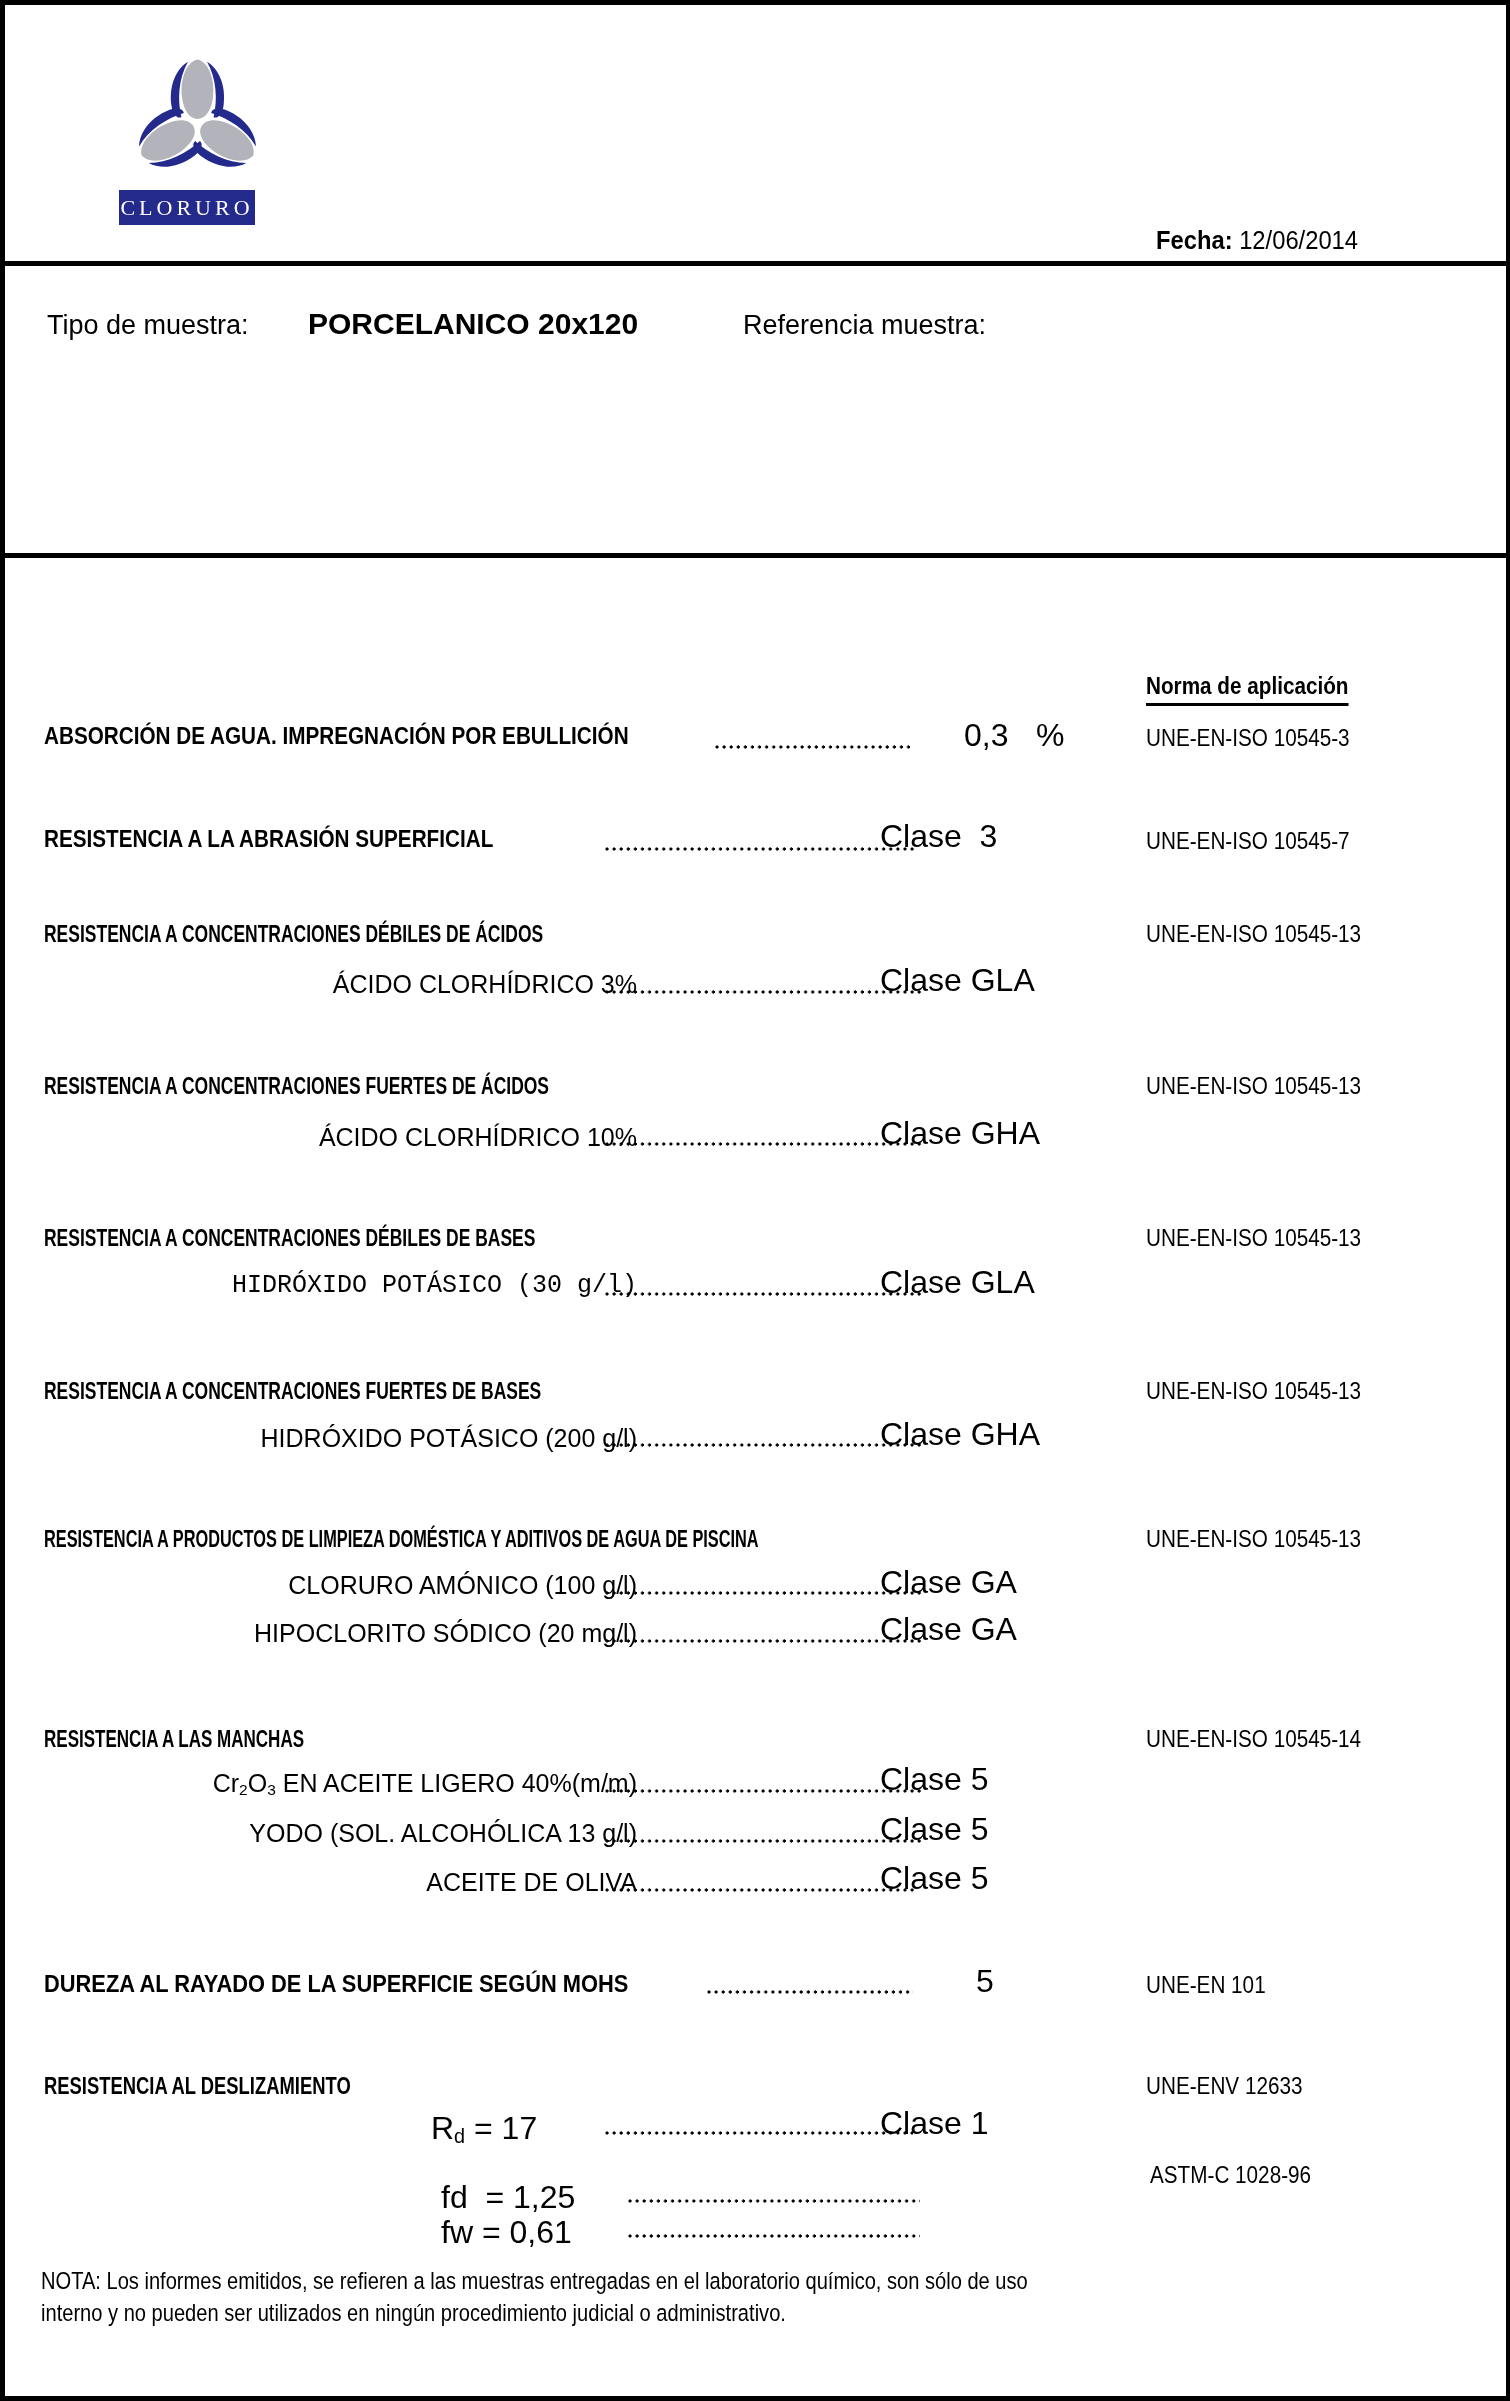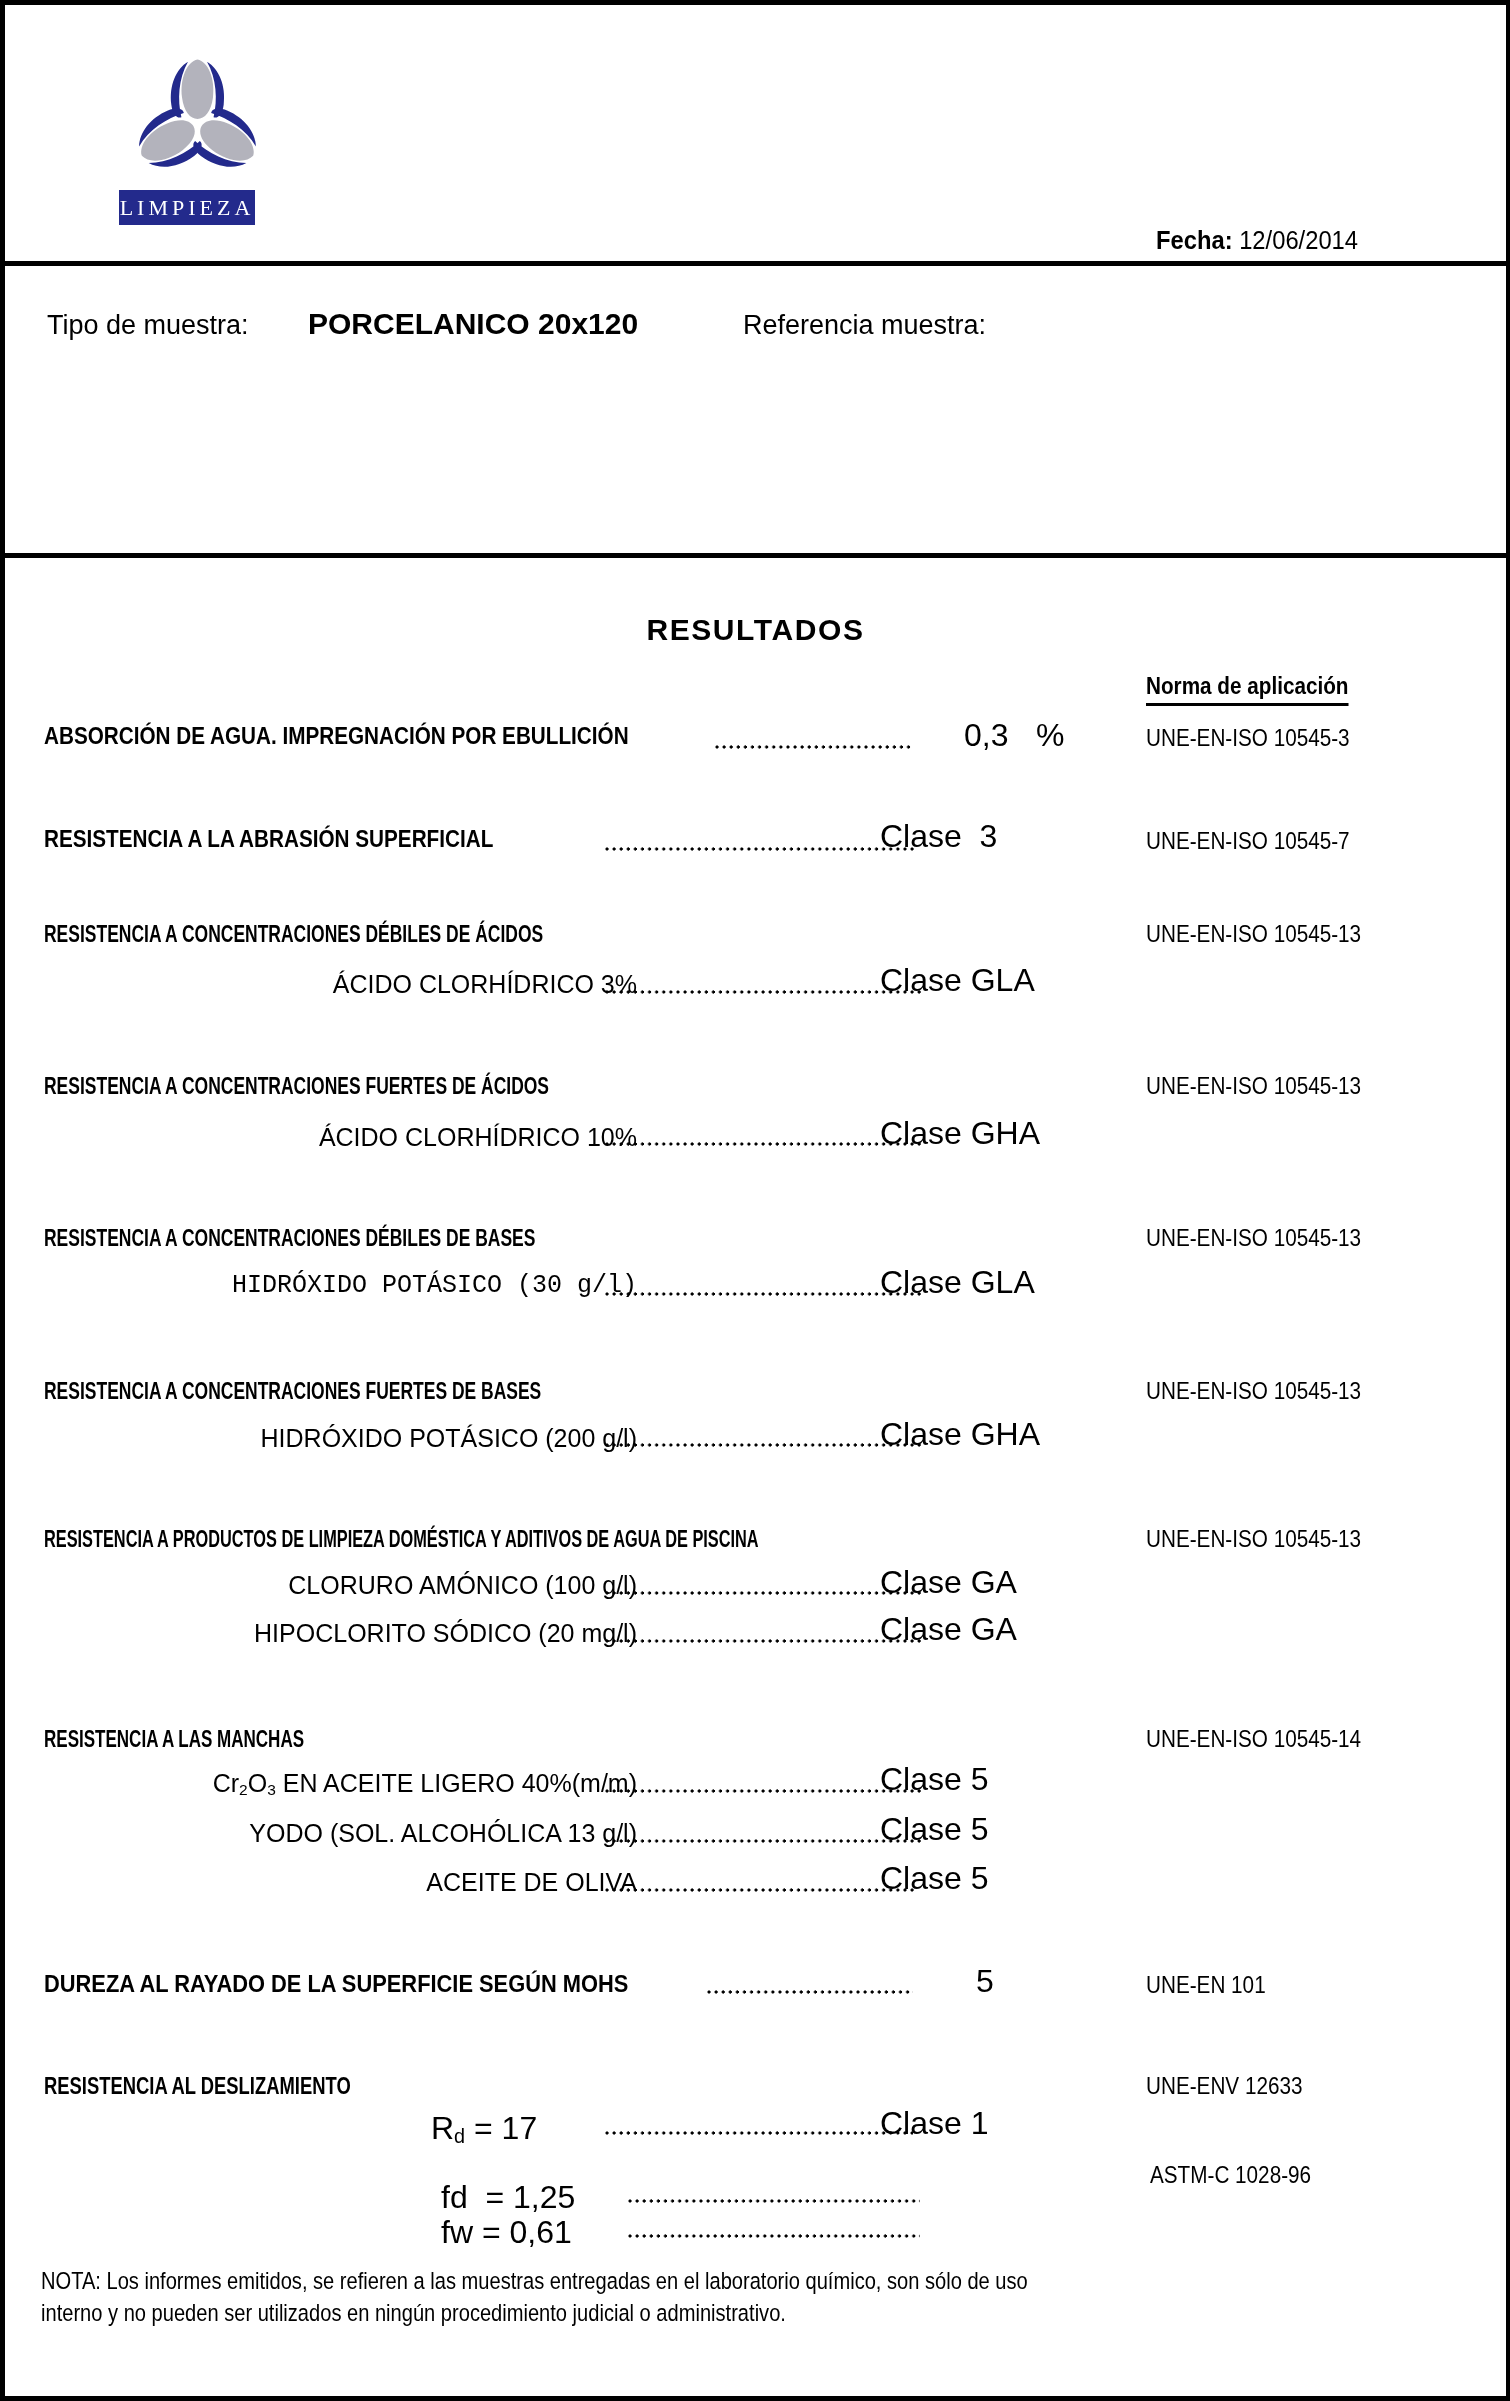--- a/index.html
+++ b/index.html
@@ -56,34 +56,33 @@
         <path d="M42,10 C32,16 26,30 28,46 C29,54 33,58 36.5,56.5 C33,42 34,24 42,10 Z" fill="#232a8c"></path>
         <path d="M58,10 C68,16 74,30 72,46 C71,54 67,58 63.5,56.5 C67,42 66,24 58,10 Z" fill="#232a8c"></path>
       </g>
       <g transform="rotate(240 50 62)">
         <path d="M50,8 C59,10 65,24 63,40 C61.5,52 56,58 50,58 C44,58 38.5,52 37,40 C35,24 41,10 50,8 Z" fill="#b3b3bc"></path>
         <path d="M42,10 C32,16 26,30 28,46 C29,54 33,58 36.5,56.5 C33,42 34,24 42,10 Z" fill="#232a8c"></path>
         <path d="M58,10 C68,16 74,30 72,46 C71,54 67,58 63.5,56.5 C67,42 66,24 58,10 Z" fill="#232a8c"></path>
       </g>
     </g>
   </svg>
-  <div class="logo-text">LIMPIEZA</div>
+  <div class="logo-text">CLORURO</div>
 
   <div class="txt" style="left:1156px;top:226px;font-size:25px;transform:scaleX(0.95);transform-origin:0 50%;"><span class="b">Fecha:</span><span> 12/06/2014</span></div>
 
   <div class="hr" style="top:261px;"></div>
 
   <div class="txt" style="left:47px;top:310px;font-size:27px;">Tipo de muestra:</div>
   <div class="txt b" style="left:308px;top:307px;font-size:30px;">PORCELANICO 20x120</div>
   <div class="txt" style="left:743px;top:310px;font-size:27px;">Referencia muestra:</div>
 
 
   <div class="hr" style="top:553px;"></div>
 
-  <div class="title">RESULTADOS</div>
   <div class="norma-hdr">Norma de aplicación</div>
 
   <div class="mainlabel" style="top:723px;transform:scaleX(0.90);">ABSORCIÓN DE AGUA. IMPREGNACIÓN POR EBULLICIÓN</div>
   <div class="dots" style="left:715px;top:745px;width:198px;"></div>
   <div class="bignum" style="left:964px;top:717px;">0,3</div>
   <div class="bignum" style="left:1036px;top:717px;">%</div>
   <div class="norm" style="top:725px;">UNE-EN-ISO 10545-3</div>
 
   <div class="mainlabel" style="top:826px;transform:scaleX(0.90);">RESISTENCIA A LA ABRASIÓN SUPERFICIAL</div>
   <div class="dots" style="left:605px;top:847px;width:312px;"></div>

